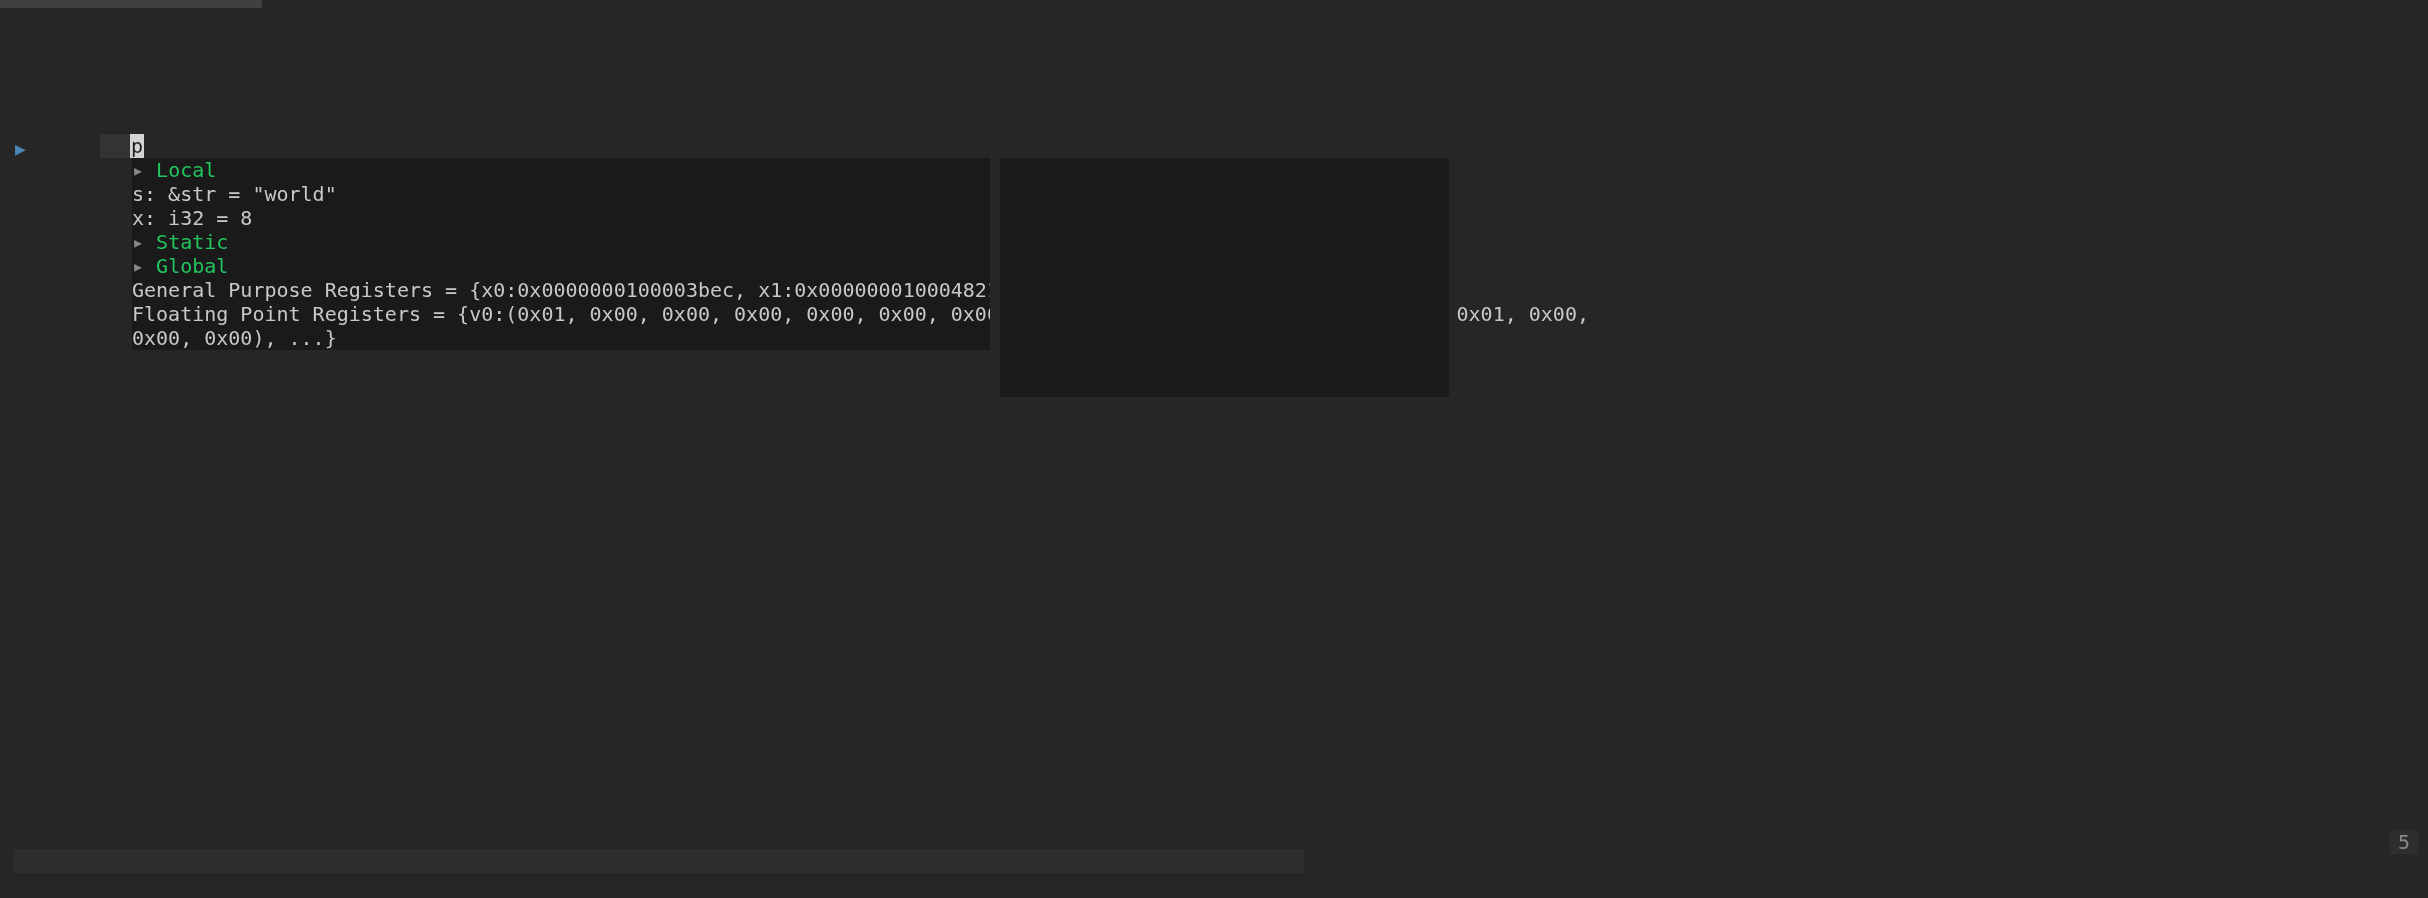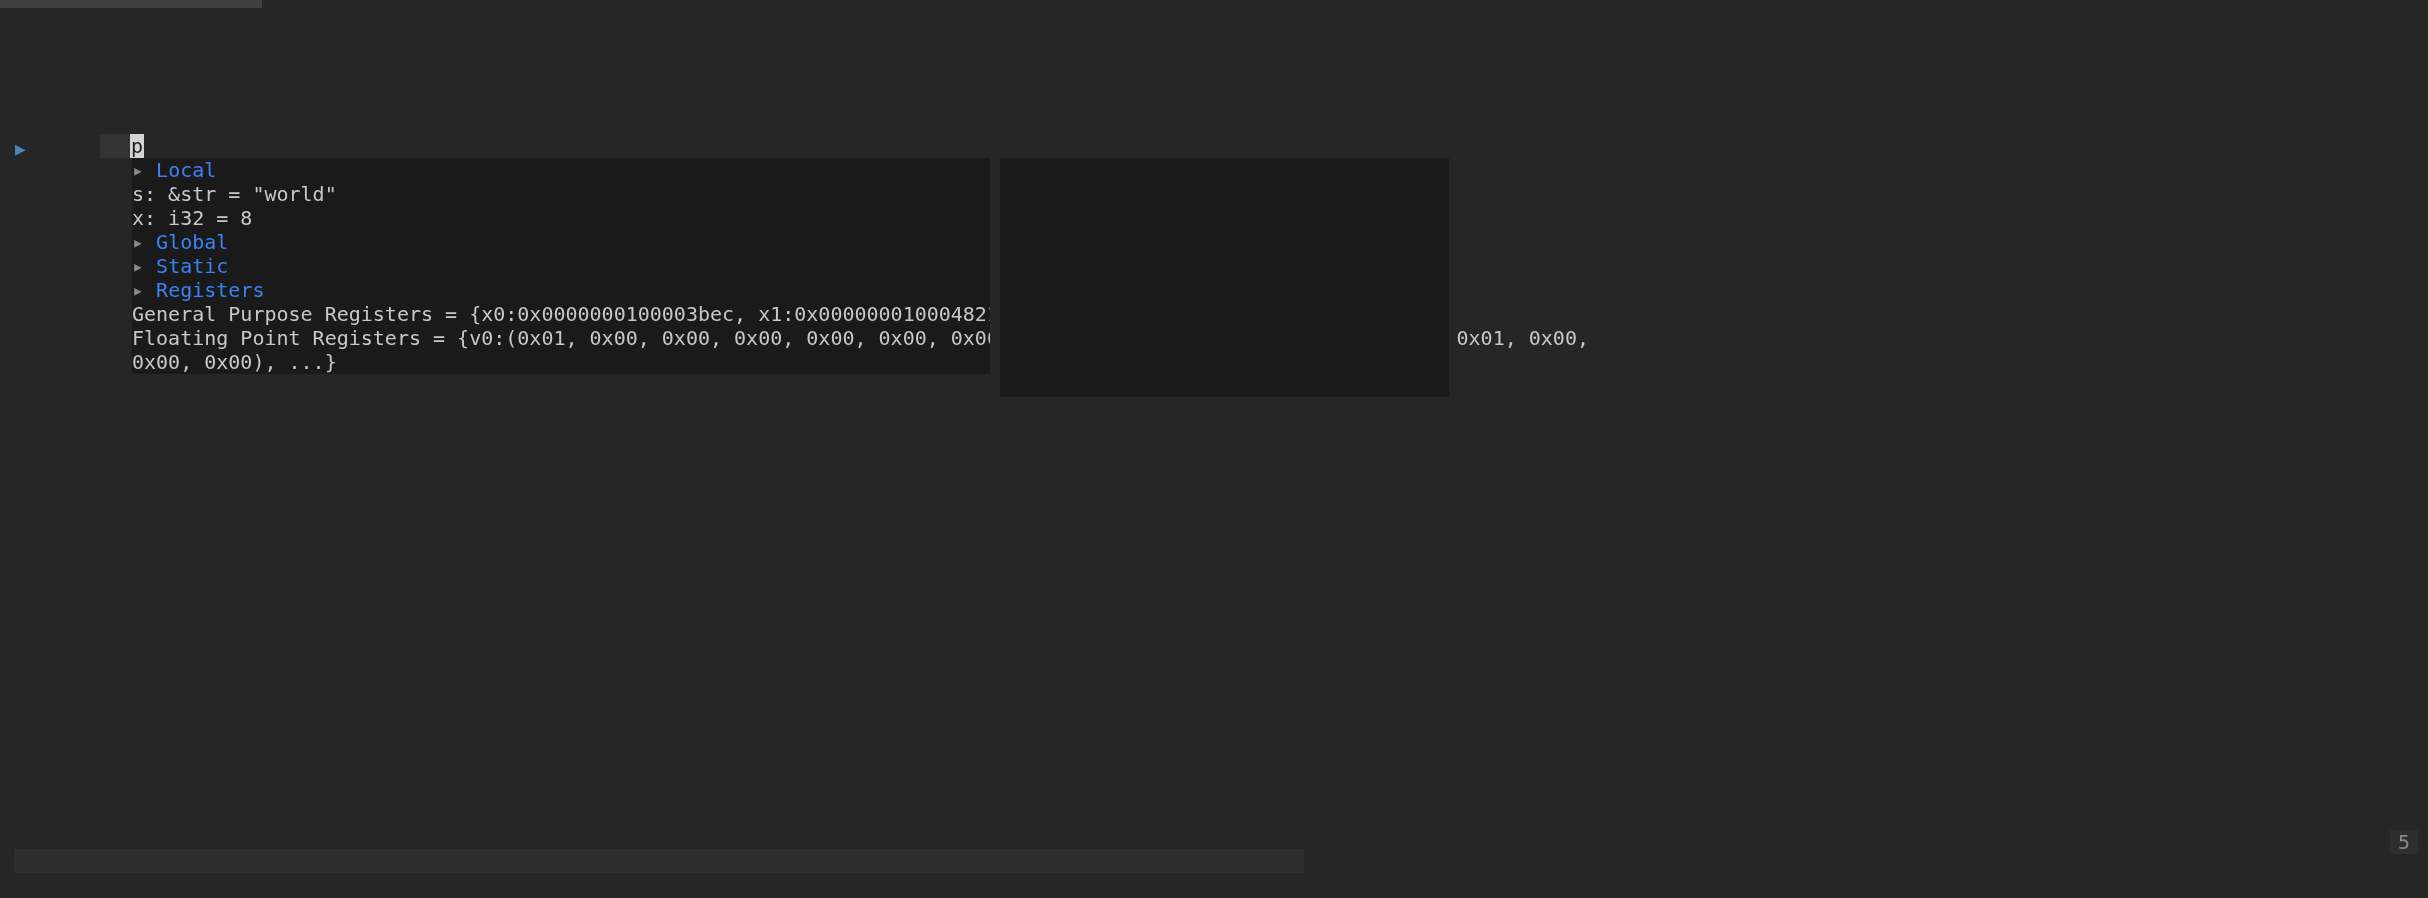--- a/index.html
+++ b/index.html
@@ -78,21 +78,21 @@
       background: #1a1a1a;
     }
     .panel-line {
       white-space: pre;
       color: #c8c8c8;
     }
     .tree-arrow {
       color: #888888;
     }
     .tree-label {
-      color: #3b82f6;
+      color: #22c55e;
     }
     .scrollbar-h {
       position: absolute;
       left: 14px;
       bottom: 25px;
       height: 24px;
       width: 1290px;
       background: #2e2e2e;
     }
     .footer-number {
@@ -126,23 +126,22 @@
   <div class="prompt-line">
     <span class="prompt-highlight"></span>
     <span class="cursor-char">p</span>
   </div>
 </div>
 
 <div class="panel">
   <div class="panel-line"><span class="tree-arrow">▸</span><span class="tree-label"> Local</span></div>
   <div class="panel-line">s: &amp;str = "world"</div>
   <div class="panel-line">x: i32 = 8</div>
+  <div class="panel-line"><span class="tree-arrow">▸</span><span class="tree-label"> Static</span></div>
   <div class="panel-line"><span class="tree-arrow">▸</span><span class="tree-label"> Global</span></div>
-  <div class="panel-line"><span class="tree-arrow">▸</span><span class="tree-label"> Static</span></div>
-  <div class="panel-line"><span class="tree-arrow">▸</span><span class="tree-label"> Registers</span></div>
   <div class="panel-line">General Purpose Registers = {x0:0x0000000100003bec, x1:0x0000000100048218, ...}</div>
   <div class="panel-line">Floating Point Registers = {v0:(0x01, 0x00, 0x00, 0x00, 0x00, 0x00, 0x00, 0x00, 0x00, 0x00, 0x40, 0x60, 0x6f, 0x01, 0x00,</div>
   <div class="panel-line">0x00, 0x00), ...}</div>
 </div>
 
 <div class="gap-divider"></div>
 
 <div class="panel-right"></div>
 
 <div class="scrollbar-h"></div>

